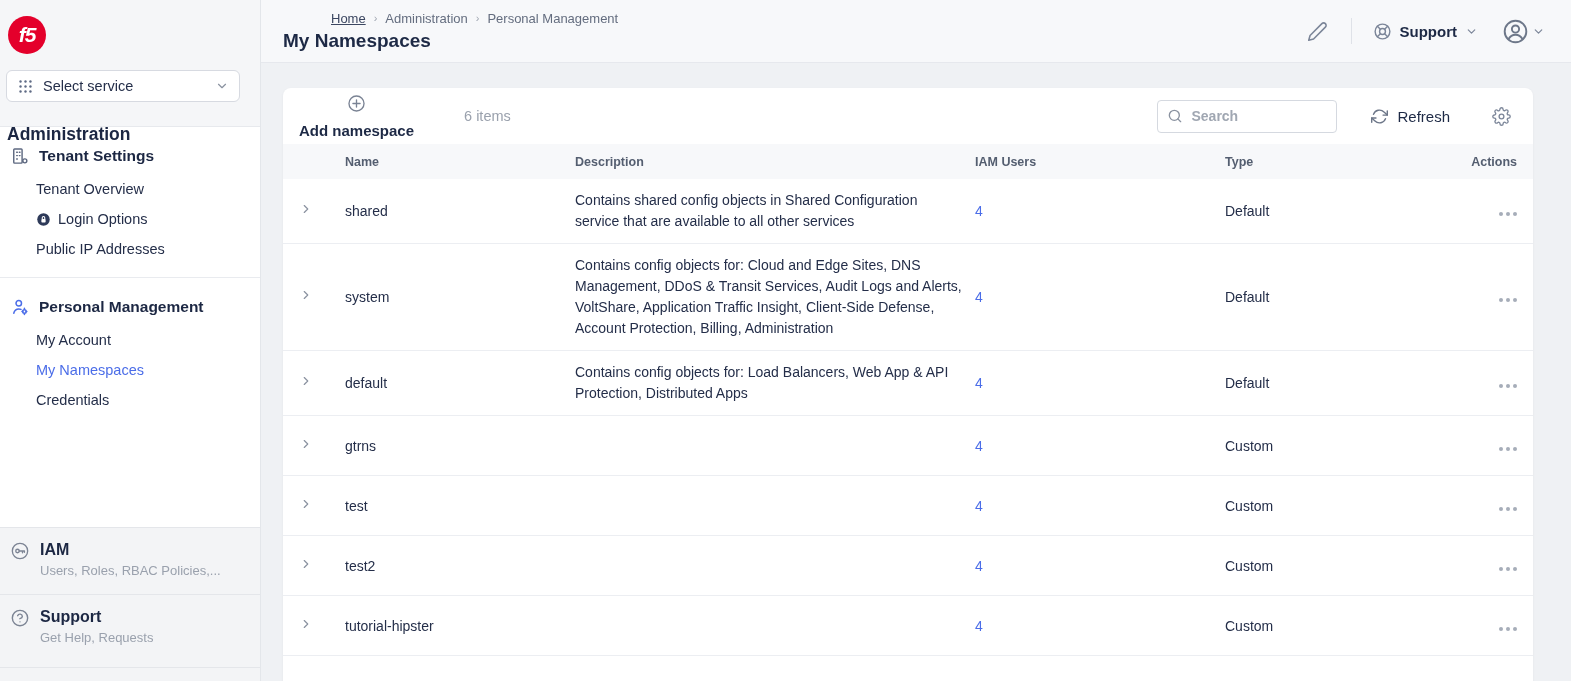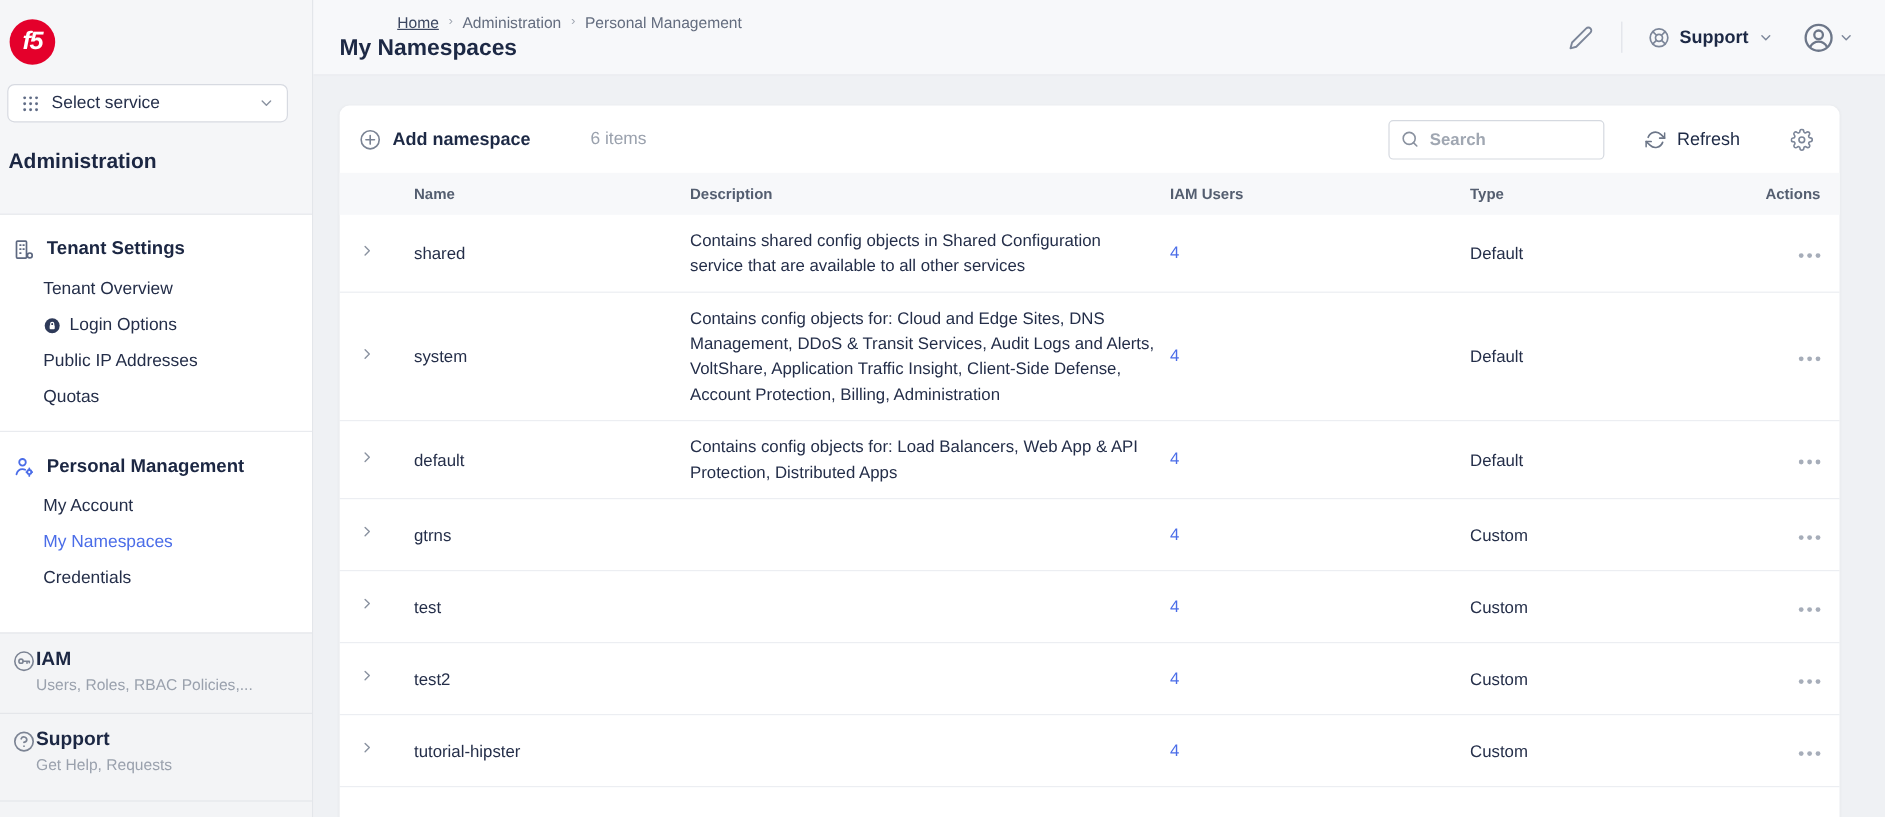--- a/index.html
+++ b/index.html
@@ -2,35 +2,35 @@
 <html><head>
 <meta charset="utf-8">
 <style>
   * { margin:0; padding:0; box-sizing:border-box; }
   html,body { width:1571px; height:681px; overflow:hidden; }
   body { font-family:"Liberation Sans", sans-serif; }
   .screen { position:relative; width:1571px; height:681px; background:#eff1f4; overflow:hidden; }
 
   
   .sidebar { position:absolute; left:0; top:0; width:261px; height:681px; background:#fff; border-right:1px solid #e3e6ea; z-index:3; }
-  .sb-top { height:179px; background:#f5f6f8; border-bottom:1px solid #e7e9ed; position:relative; }
+  .sb-top { height:127px; background:#f5f6f8; border-bottom:1px solid #e7e9ed; position:relative; }
   .logo { position:absolute; left:8px; top:16px; width:38px; height:38px; border-radius:50%; background:#e4002b; color:#fff; display:flex; align-items:center; justify-content:center; font-style:italic; font-weight:700; font-size:21px; letter-spacing:-1px; }
   .select-service { position:absolute; left:6px; top:70px; width:234px; height:32px; background:#fff; border:1px solid #d7dae1; border-radius:6px; display:flex; align-items:center; padding:0 10px; gap:9px; cursor:pointer; }
   .select-label { font-size:14.5px; color:#252f4a; flex:1; }
   .admin-title { position:absolute; left:7px; top:124px; font-size:17.5px; font-weight:700; color:#1c2743; }
 
   .sb-groups { padding-top:13px; }
   .sb-group-header { display:flex; align-items:center; gap:9px; padding:6px 10px 8px 10px; cursor:pointer; }
   .sb-group-title { font-size:15.5px; font-weight:700; color:#1c2743; }
   .sb-item { padding:7px 10px 7px 36px; font-size:14.5px; color:#242e49; display:flex; align-items:center; gap:7px; cursor:pointer; }
   .sb-item.active span { color:#4b6de8; }
   .sb-sep { height:1px; background:#e9ebef; margin:13px 0; }
 
   .sb-collapsed { position:absolute; left:0; top:527px; right:0; bottom:0; background:#f3f4f6; }
-  .sb-block { border-top:1px solid #e4e6ea; padding:11px 10px; display:flex; align-items:flex-start; cursor:pointer; }
+  .sb-block { border-top:1px solid #e4e6ea; padding:11px 10px; display:flex; gap:10px; align-items:flex-start; cursor:pointer; }
   .sb-block.b0 { height:67px; }
   .sb-block.b1 { height:73px; }
   .sb-block.sliver { height:14px; padding:0; cursor:default; }
   .sb-block-title { font-size:16px; font-weight:700; color:#1c2743; line-height:22px; }
   .sb-block-sub { font-size:13px; color:#9aa1ad; margin-top:2px; }
 
   
   .icon { display:inline-flex; align-items:center; justify-content:center; }
   .icon svg { display:block; }
   .group-icon { color:#5d6880; }
@@ -53,21 +53,21 @@
   .tb-divider { width:1px; height:26px; background:#dfe2e8; margin:0 21px 0 23px; }
   .support-menu { display:flex; align-items:center; gap:8px; cursor:pointer; color:#6d7789; }
   .support-label { font-size:15px; color:#1d2945; font-weight:600; }
   .avatar-menu { display:flex; align-items:center; gap:3px; margin-left:24px; cursor:pointer; color:#6d7789; }
 
   
   .content { position:absolute; left:261px; right:0; top:64px; bottom:0; background:#eff1f4; overflow:hidden; }
   .card { position:absolute; left:22px; top:24px; width:1250px; height:700px; background:#fff; border-radius:8px 8px 0 0; box-shadow:0 1px 3px rgba(16,24,40,.05); }
 
   .card-toolbar { display:flex; align-items:center; height:56px; padding:0 16px; }
-  .add-btn { display:flex; align-items:center; gap:9px; color:#1d2945; font-size:15px; font-weight:600; cursor:pointer; }
+  .add-btn { display:flex; align-items:center; gap:9px; color:#1d2945; font-size:15px; font-weight:600; cursor:pointer;flex-direction:column; }
   .add-btn .icon { color:#7a8394; }
   .items-count { margin-left:50px; color:#9aa1ad; font-size:14.5px; }
   .search-box { margin-left:auto; width:180px; height:33px; border:1px solid #d5d9e0; border-radius:4px; background:#fff; display:flex; align-items:center; padding:0 9px; gap:8px; color:#9aa1ad; }
   .search-input { border:0; outline:0; flex:1; min-width:0; font-size:14px; color:#333; background:transparent; font-family:"Liberation Sans", sans-serif;font-weight:bold; }
   .search-input::placeholder { color:#a0a7b2; }
   .refresh-btn { display:flex; align-items:center; gap:9px; margin-left:34px; font-size:15px; color:#1d2945; cursor:pointer; }
   .refresh-btn .icon { color:#6c7688; }
   .gear-btn { margin-left:42px; margin-right:6px; color:#7c8699; cursor:pointer; }
 
   .thead, .trow { display:grid; grid-template-columns:46px 230px 400px 250px 245px 1fr; align-items:center; padding:0 16px; }
@@ -139,23 +139,20 @@
                 <circle cx="12" cy="12" r="10" fill="#2e3a59"></circle>
                 <rect x="8.6" y="11" width="6.8" height="5.6" rx="1.2" fill="#fff"></rect>
                 <path d="M10 11V9.3a2 2 0 0 1 4 0V11" stroke="#fff" stroke-width="1.7" fill="none"></path>
               </svg>
             </span>
             <span>Login Options</span>
           </div>
           <div class="sb-item">
             <span>Public IP Addresses</span>
           </div>
-          <div class="sb-item">
-            <span>Quotas</span>
-          </div>
         </div>
         <div class="sb-sep"></div>
      <div class="sb-group">
        <div class="sb-group-header">
          <span class="icon group-icon blue">
               <svg viewBox="0 0 24 24" fill="none" stroke="currentColor" stroke-width="1.8" stroke-linecap="round" stroke-linejoin="round">
                 <circle cx="10.5" cy="7.5" r="3.3"></circle>
                 <path d="M4.5 19.5c.8-3.3 2.9-5.2 6-5.2 1 0 1.9.2 2.7.6"></path>
                 <circle cx="17.3" cy="17.3" r="2.1"></circle>
                 <path d="M17.3 14.4v-.9M17.3 21.1v-.9M20.2 17.3h-.9M15.3 17.3h-.9"></path>

